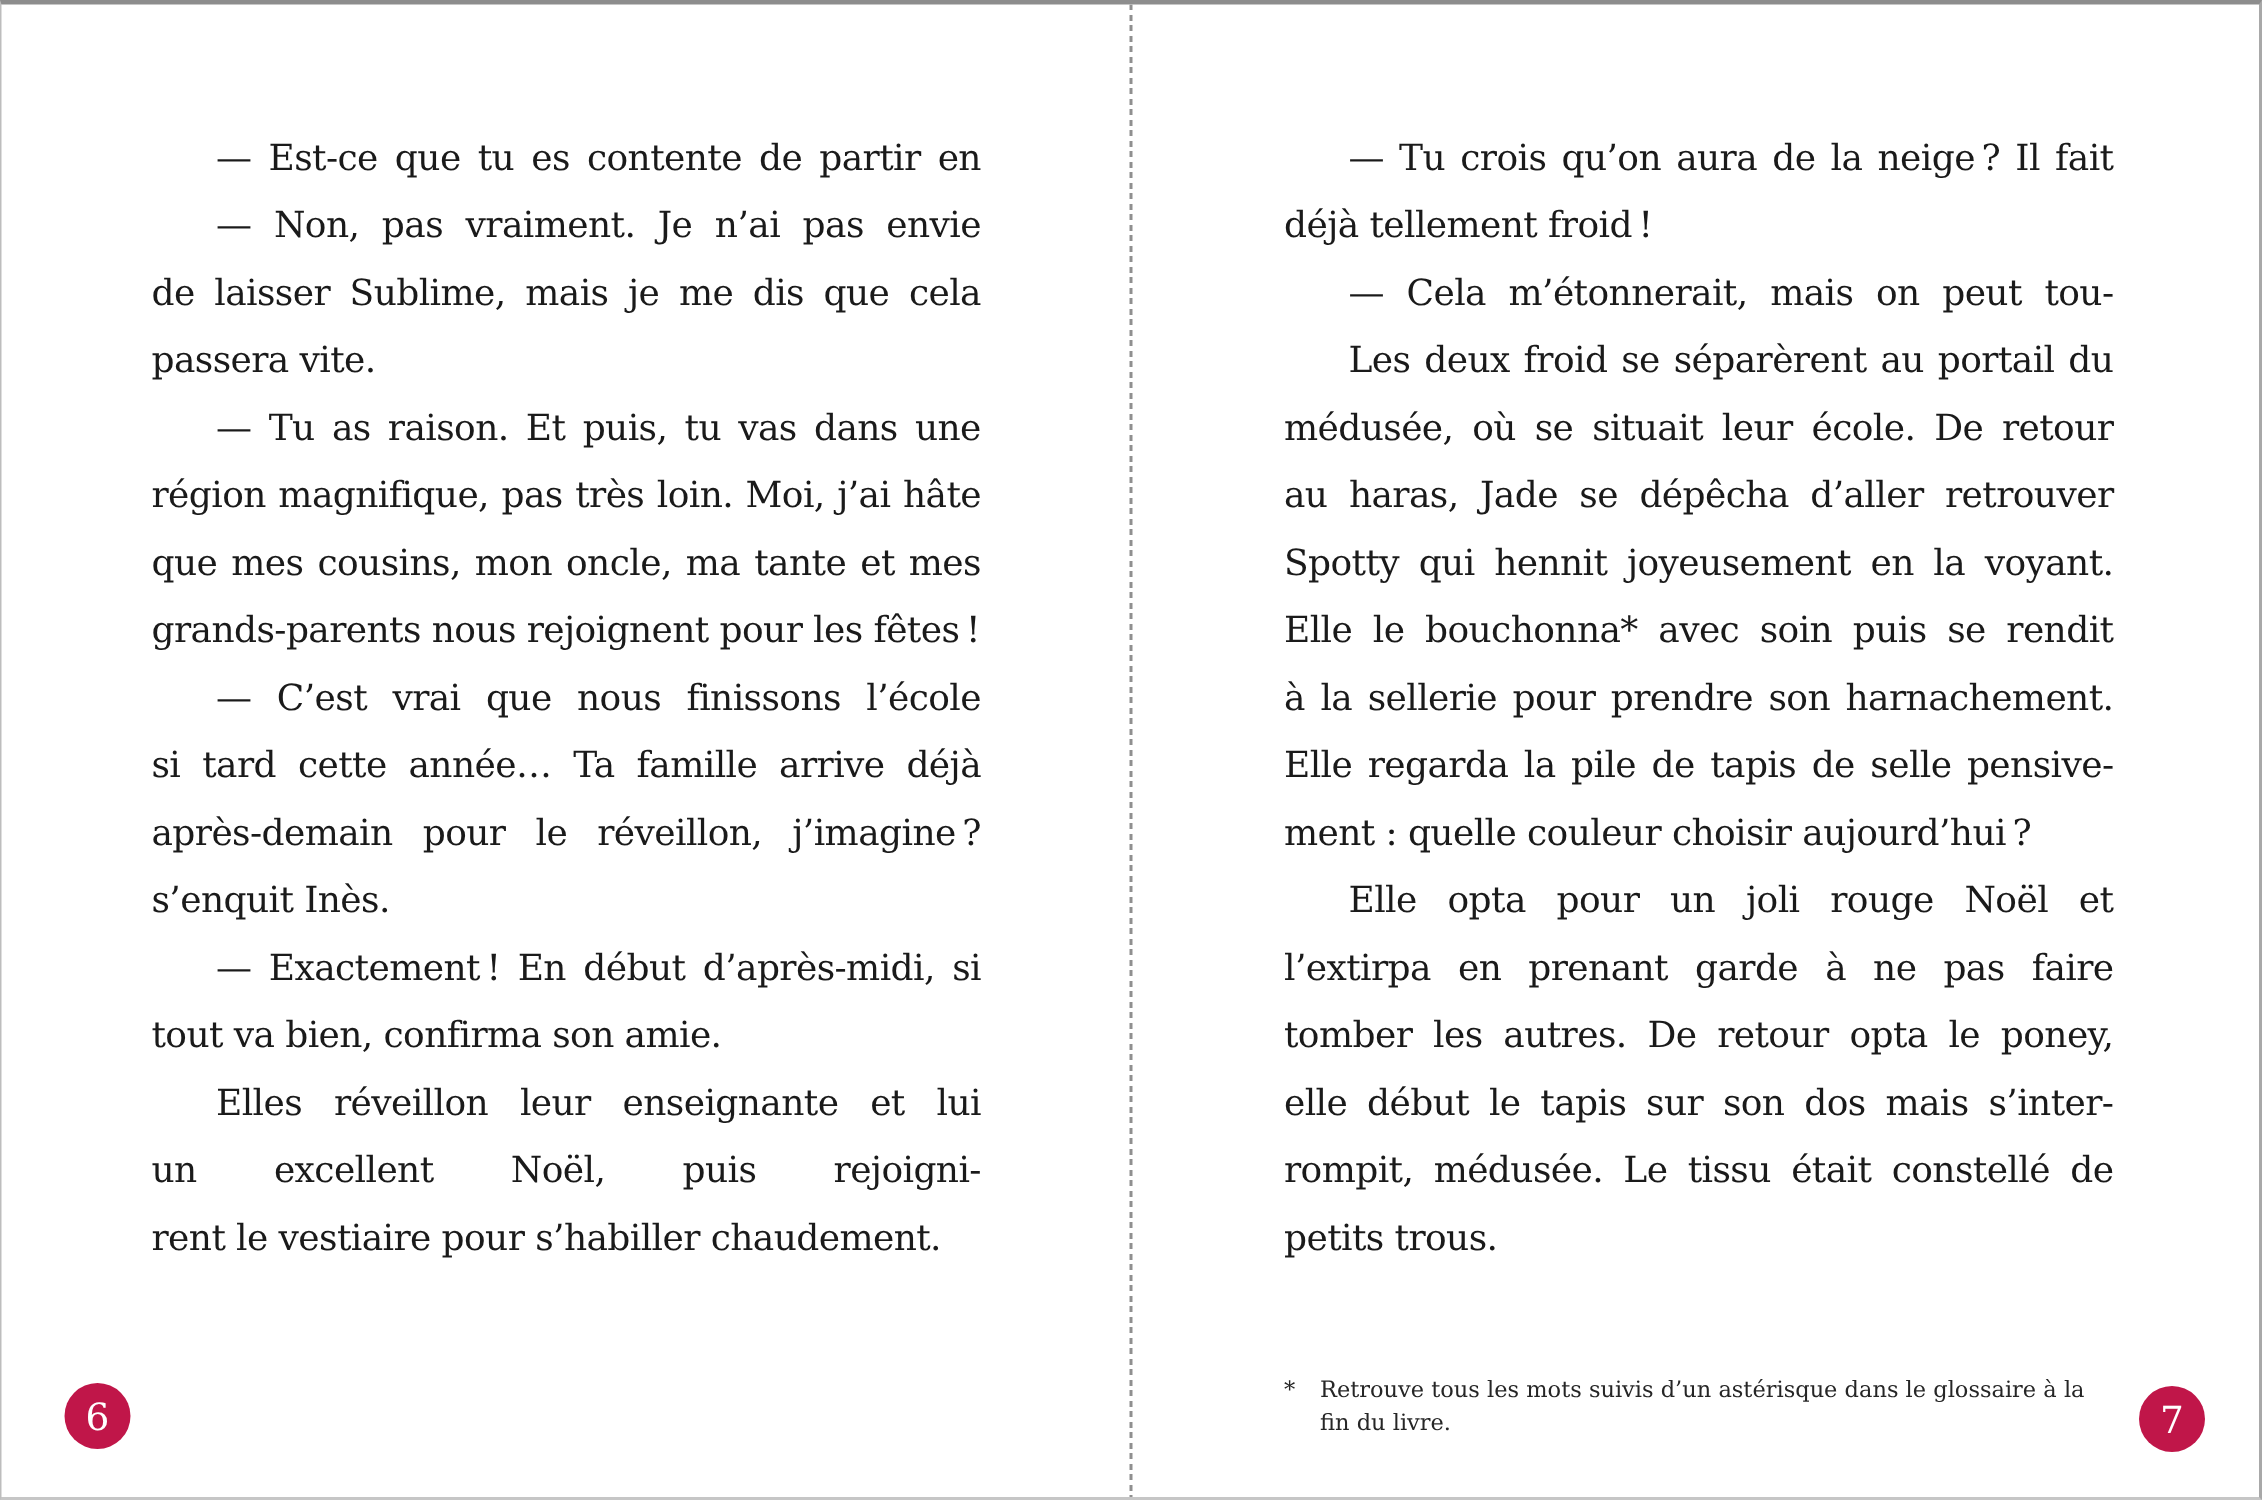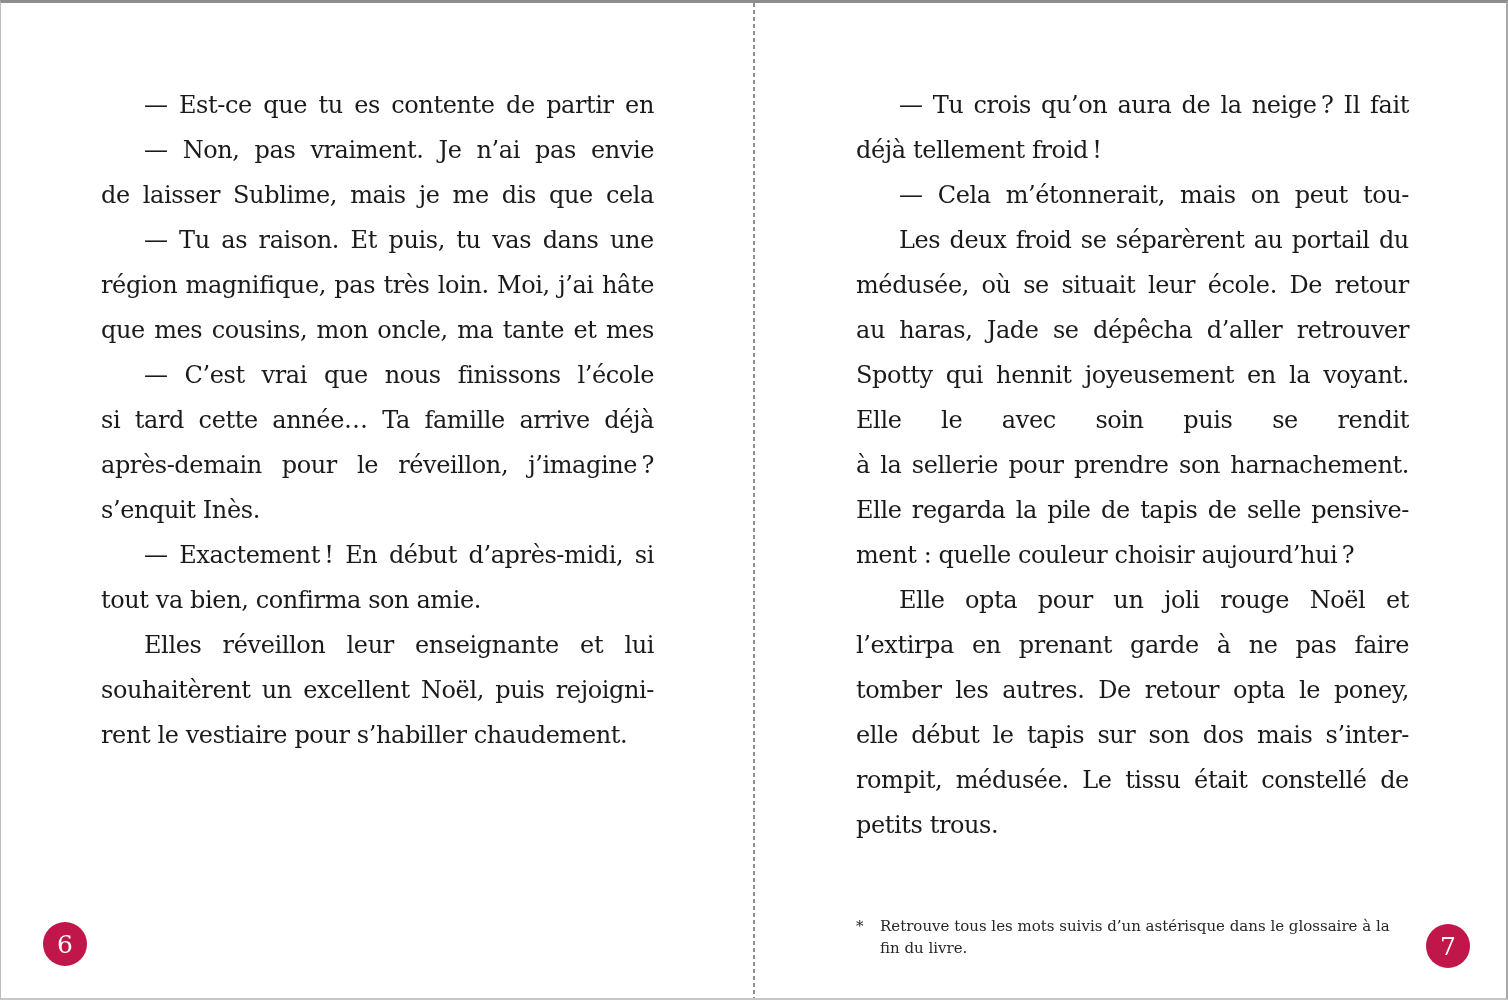--- a/index.html
+++ b/index.html
@@ -113,20 +113,21 @@
         <span>de</span>
         <span>laisser</span>
         <span>Sublime,</span>
         <span>mais</span>
         <span>je</span>
         <span>me</span>
         <span>dis</span>
         <span>que</span>
         <span>cela</span>
       </div>
+      <div class="line">passera vite.</div>
       <div class="line just ind">
         <span>—</span>
         <span>Tu</span>
         <span>as</span>
         <span>raison.</span>
         <span>Et</span>
         <span>puis,</span>
         <span>tu</span>
         <span>vas</span>
         <span>dans</span>
@@ -146,20 +147,21 @@
         <span>que</span>
         <span>mes</span>
         <span>cousins,</span>
         <span>mon</span>
         <span>oncle,</span>
         <span>ma</span>
         <span>tante</span>
         <span>et</span>
         <span>mes</span>
       </div>
+      <div class="line">grands-parents nous rejoignent pour les fêtes !</div>
       <div class="line just ind">
         <span>—</span>
         <span>C’est</span>
         <span>vrai</span>
         <span>que</span>
         <span>nous</span>
         <span>finissons</span>
         <span>l’école</span>
       </div>
       <div class="line just">
@@ -191,21 +193,20 @@
       <div class="line">tout va bien, confirma son amie.</div>
       <div class="line just ind">
         <span>Elles</span>
         <span>réveillon</span>
         <span>leur</span>
         <span>enseignante</span>
         <span>et</span>
         <span>lui</span>
       </div>
       <div class="line just">
-        <span>souhaitèrent</span>
         <span>un</span>
         <span>excellent</span>
         <span>Noël,</span>
         <span>puis</span>
         <span>rejoigni-</span>
       </div>
       <div class="line">rent le vestiaire pour s’habiller chaudement.</div>
     </div>
 
   <div class="divider"></div>
@@ -267,20 +268,21 @@
         <span>qui</span>
         <span>hennit</span>
         <span>joyeusement</span>
         <span>en</span>
         <span>la</span>
         <span>voyant.</span>
       </div>
       <div class="line just">
         <span>Elle</span>
         <span>le</span>
+        <span>bouchonna*</span>
         <span>avec</span>
         <span>soin</span>
         <span>puis</span>
         <span>se</span>
         <span>rendit</span>
       </div>
       <div class="line just">
         <span>à</span>
         <span>la</span>
         <span>sellerie</span>

